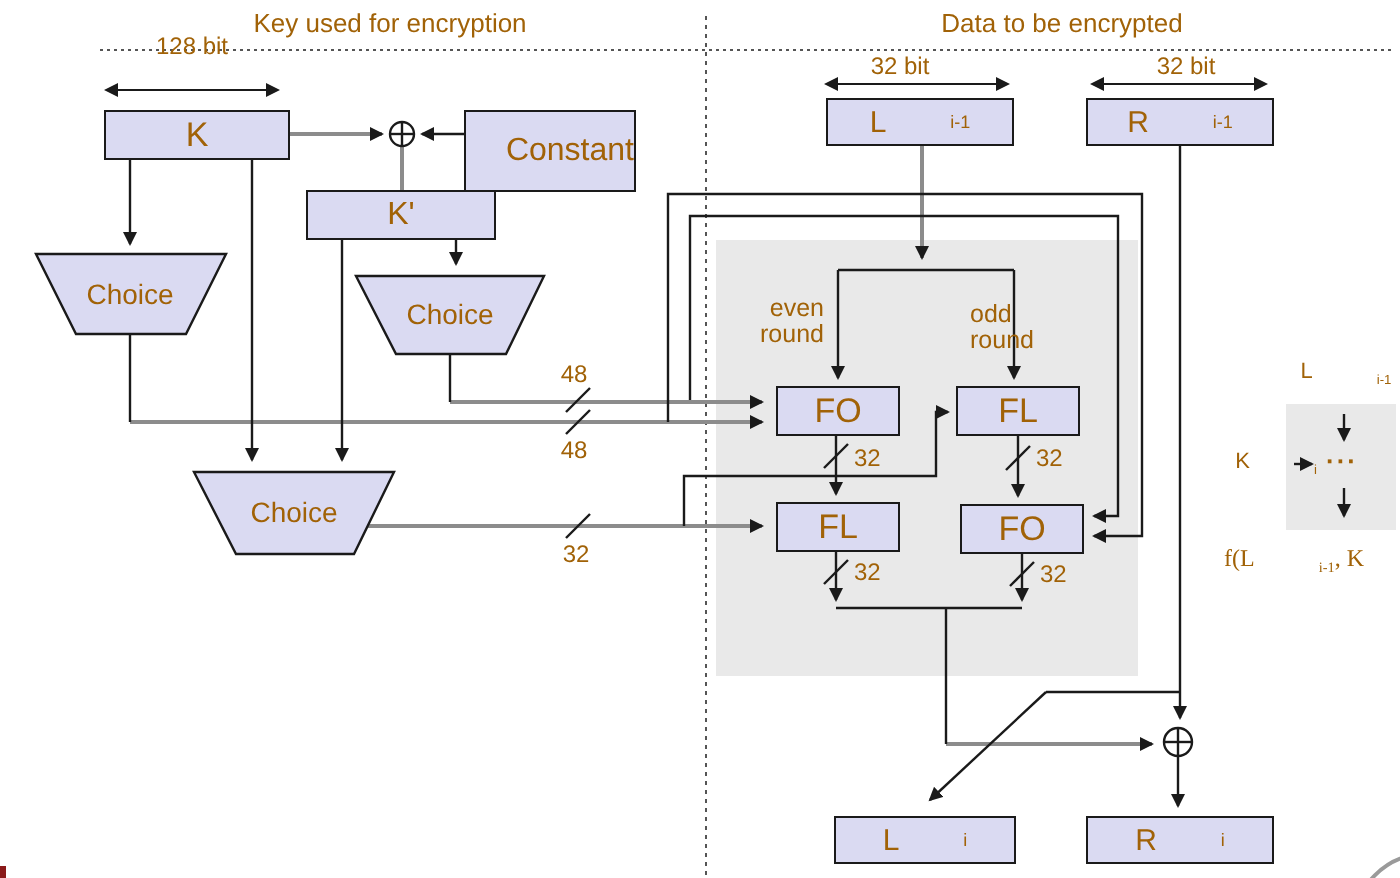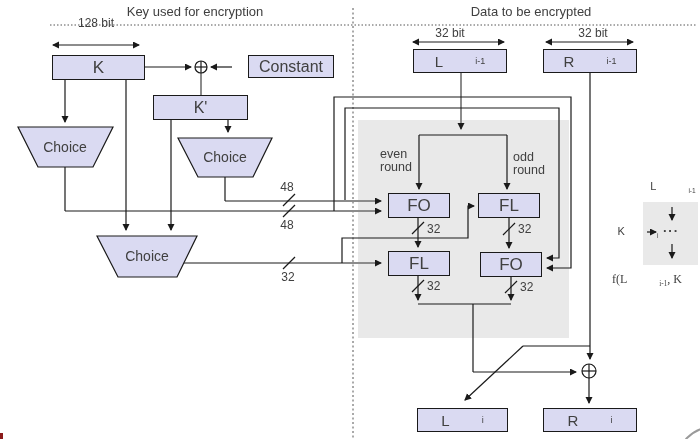--- a/index.html
+++ b/index.html
@@ -1,17 +1,17 @@
 <!DOCTYPE html>
 <html style="--box-fill: #dadaf2; --panel: #e9e9e9; --wire: #8c8c8c; --line: #1a1a1a;"><head>
 <meta charset="utf-8">
 <style>
   html,body{margin:0;padding:0;background:#fff;}
   #stage{position:relative;width:700px;height:439px;background:#fff;overflow:hidden;
-         font-family:"Liberation Sans",sans-serif;color:#404040;}
+         font-family:"Liberation Sans",sans-serif;color:#a16207;}
   #wires{position:absolute;left:0;top:0;}
   .blk{stroke:var(--line);stroke-width:1.2;fill:none;}
   .thin{stroke:var(--line);stroke-width:1;fill:none;}
   .gry{stroke:var(--wire);stroke-width:2;fill:none;}
   .panelrect{fill:var(--panel);stroke:none;}
   .trap{fill:var(--box-fill);stroke:var(--line);stroke-width:1.2;}
   .xorc{fill:#fff;stroke:var(--line);stroke-width:1.2;}
   .dash{stroke:#555;stroke-width:1;stroke-dasharray:2,2.5;fill:none;}
   .dot{stroke:#555;stroke-width:1;stroke-dasharray:1.5,2;fill:none;}
   .arc{stroke:#9a9a9a;stroke-width:2;fill:none;}
@@ -123,21 +123,21 @@
   <div class="lbl ctr t13" style="left:195px;top:4px;">Key used for encryption</div>
   <div class="lbl ctr t13" style="left:520px;top:4px;padding-left:22px;">Data to be encrypted</div>
 
   <div class="lbl ctr t12" style="left:96px;top:16px;">128 bit</div>
   <div class="lbl ctr t12" style="left:450px;top:26px;">32 bit</div>
   <div class="lbl ctr t12" style="left:593px;top:26px;">32 bit</div>
 
   <div class="box t17" style="left:52px;top:55px;width:93px;height:25px;">
     <span>K</span>
     </div>
-  <div class="box t16" style="left:248px;top:55px;width:86px;height:23px;">
+  <div class="box t16" style="left:232px;top:55px;width:86px;height:41px;justify-content:flex-end;">
     <span>Constant</span>
     </div>
   <div class="box t16" style="left:153px;top:95px;width:95px;height:25px;">
     <span>K'</span>
     </div>
 
   <div class="lbl ctr t14" style="left:65px;top:139px;">Choice</div>
   <div class="lbl ctr t14" style="left:225px;top:149px;">Choice</div>
   <div class="lbl ctr t14" style="left:147px;top:248px;">Choice</div>
 
@@ -147,25 +147,25 @@
 
   <div class="box t15" style="left:413px;top:49px;width:94px;height:24px;">
     <span>L</span>
       <sub>i-1</sub>
     </div>
   <div class="box t15" style="left:543px;top:49px;width:94px;height:24px;">
     <span>R</span>
       <sub>i-1</sub>
     </div>
 
-  <div class="lbl round-lbl" style="left:380px;top:148px;">
+  <div class="lbl round-lbl" style="left:380px;top:148px;text-align:right;">
     <div>even</div>
     <div>round</div>
   </div>
-  <div class="lbl round-lbl" style="left:513px;top:151px;">
+  <div class="lbl round-lbl" style="left:485px;top:151px;">
     <div>odd</div>
     <div>round</div>
   </div>
 
   <div class="box t17" style="left:388px;top:193px;width:62px;height:25px;">
     <span>FO</span>
     </div>
   <div class="box t17" style="left:478px;top:193px;width:62px;height:25px;">
     <span>FL</span>
     </div>

